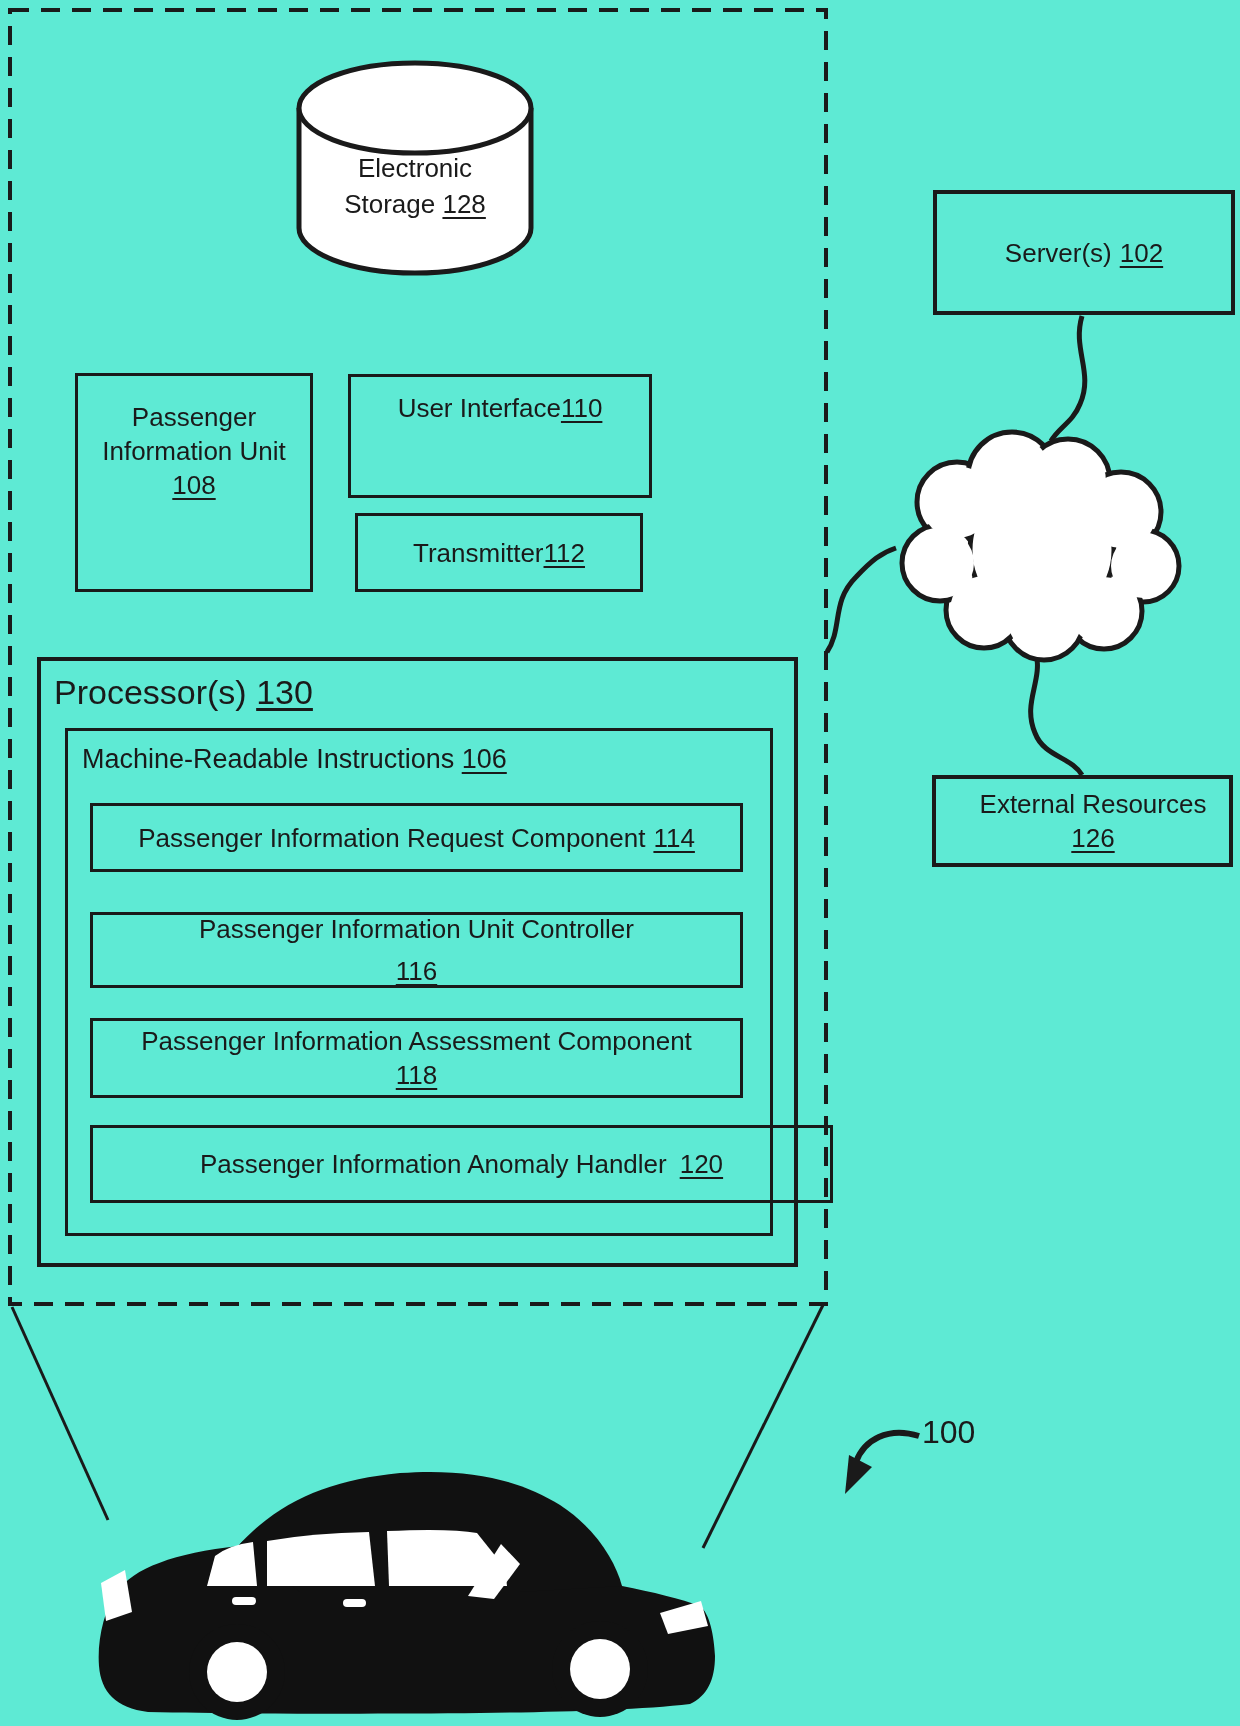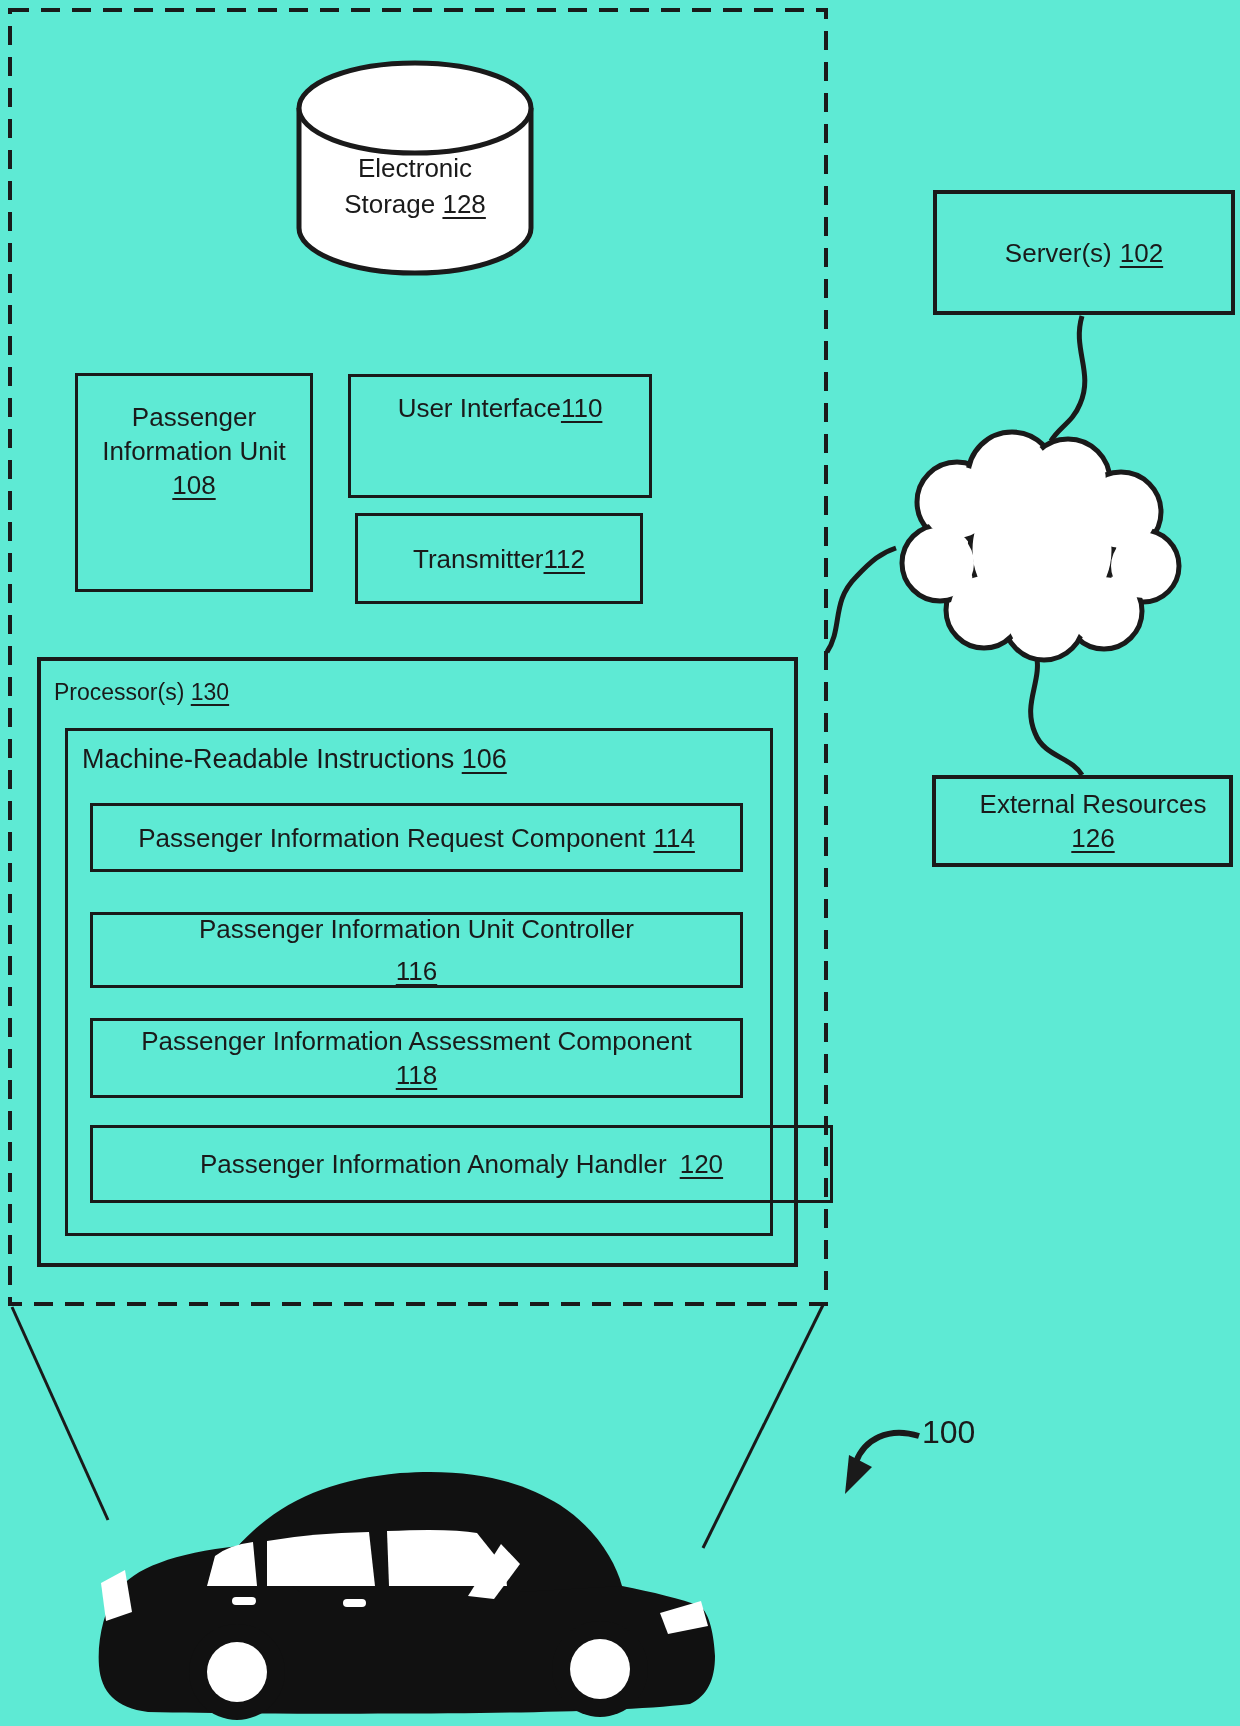--- a/index.html
+++ b/index.html
@@ -112,26 +112,26 @@
   <div class="box topline" style="left:75px;top:373px;width:238px;height:219px;padding-top:24px;">
     <span>Passenger Information Unit</span>
     <u>108</u>
   </div>
 
   <div class="box topline" style="left:348px;top:374px;width:304px;height:124px;padding-top:14px;flex-direction:row;justify-content:center;align-items:flex-start;">
     <span>User Interface</span>
     <u>110</u>
   </div>
 
-  <div class="box center" style="left:355px;top:513px;width:288px;height:91px;flex-direction:row;">
+  <div class="box center" style="left:355px;top:513px;width:288px;height:79px;flex-direction:row;">
     <span>Transmitter</span>
     <u>112</u>
   </div>
 
-  <div class="box leftalign" style="left:37px;top:657px;width:761px;height:610px;border-width:4px;padding:14px 0 0 13px;font-size:23px;">
+  <div class="box leftalign" style="left:37px;top:657px;width:761px;height:610px;border-width:4px;padding:14px 0 0 13px;font-size:34px;">
     <div>
       <span>Processor(s)</span>
       <u>130</u>
     </div>
   </div>
 
   <div class="box leftalign" style="left:65px;top:728px;width:708px;height:508px;padding:11px 0 0 14px;font-size:27px;">
     <div>
       <span>Machine-Readable Instructions</span>
       <u>106</u>

